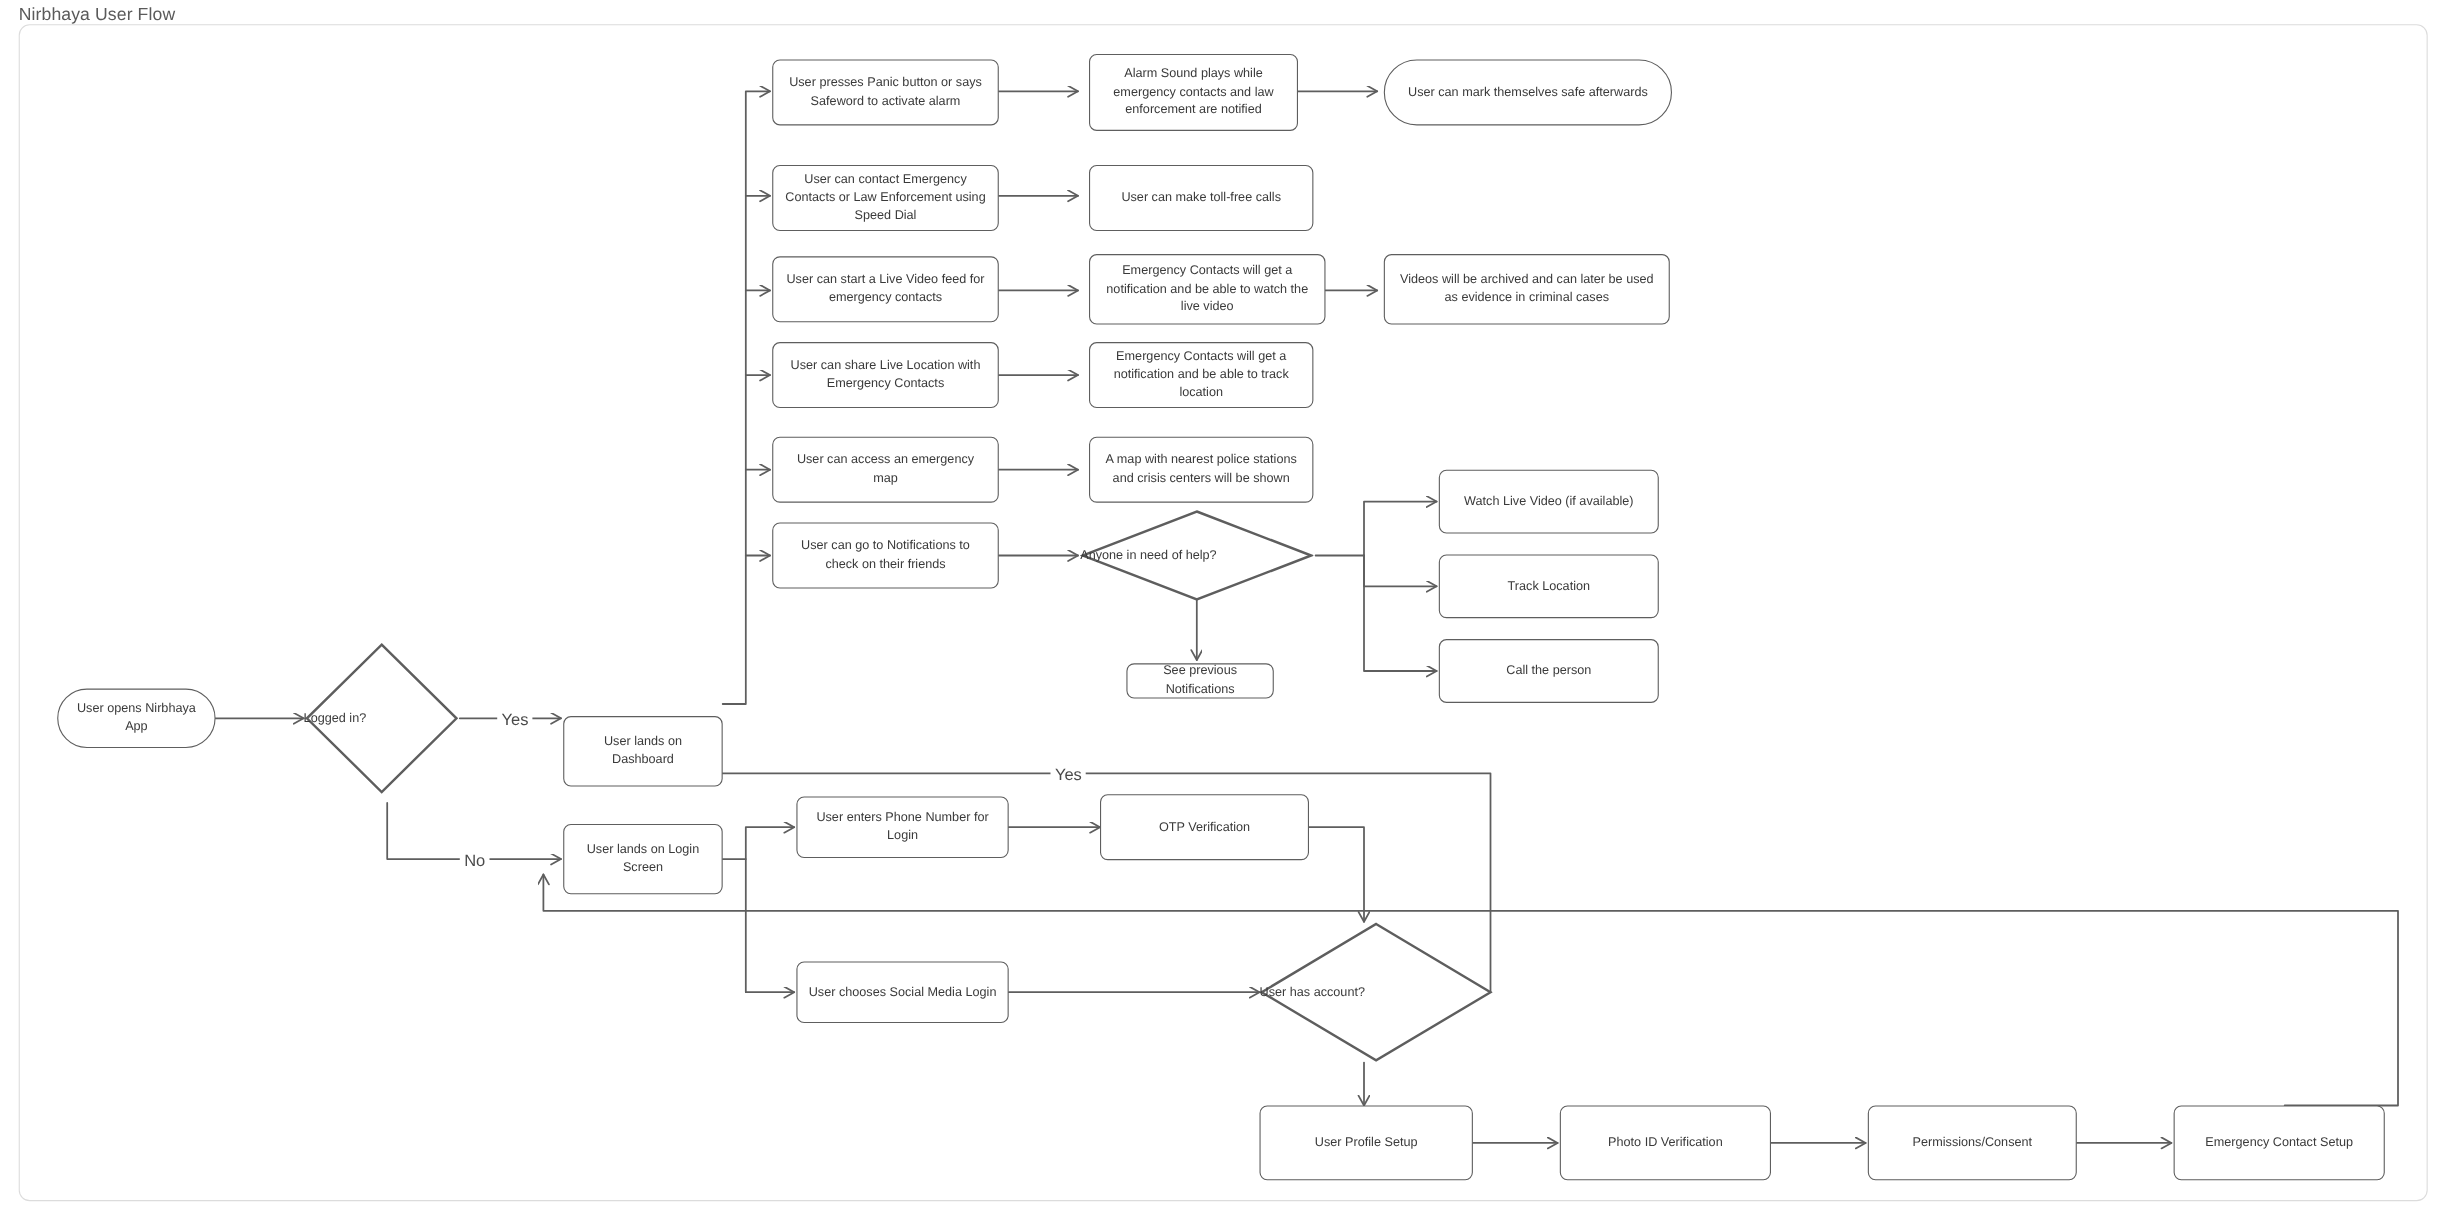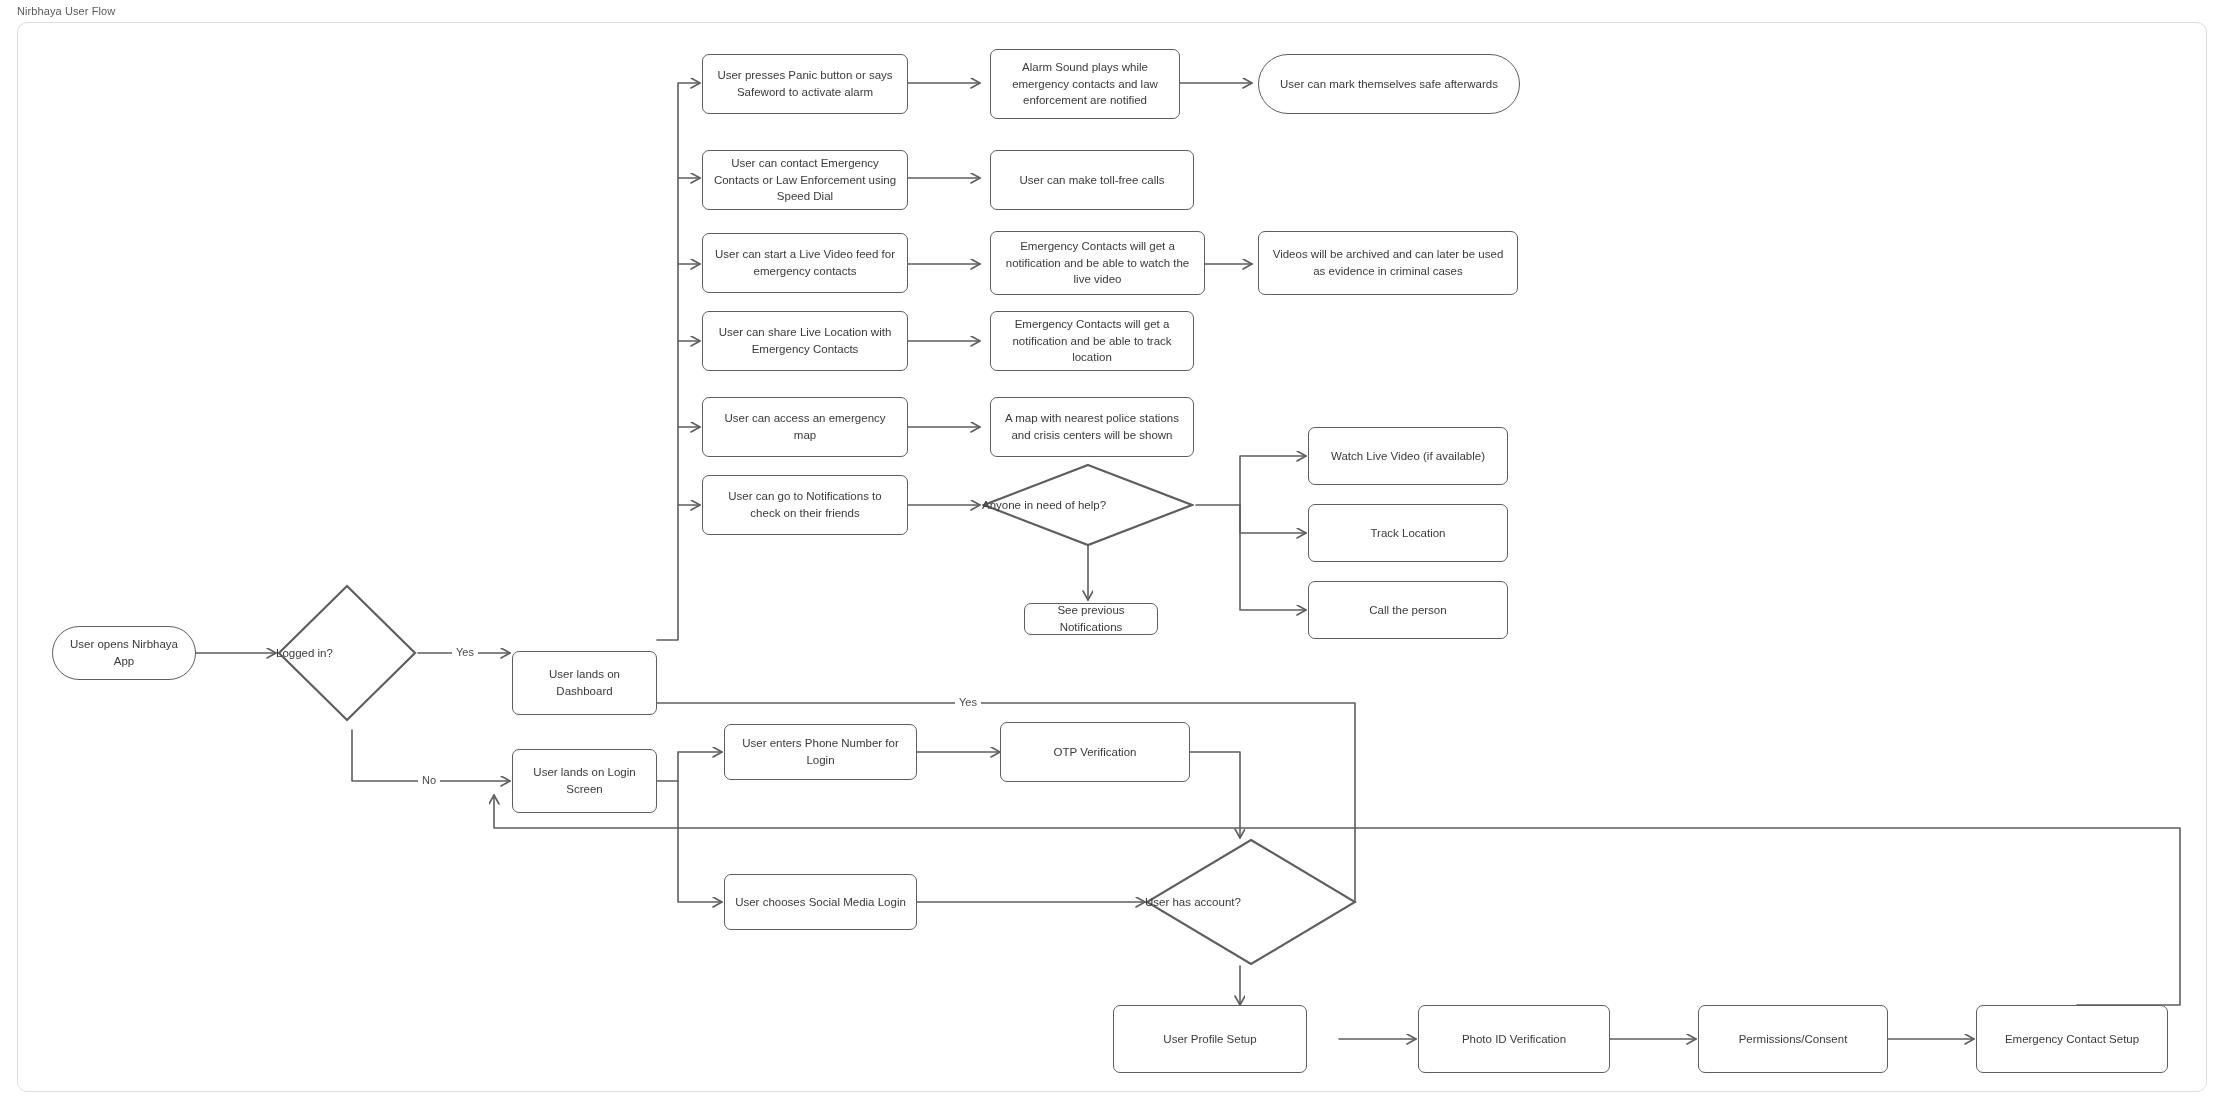--- a/index.html
+++ b/index.html
@@ -1,19 +1,19 @@
 <!DOCTYPE html>
 <html><head>
 <meta charset="utf-8">
 <style>
   html,body{margin:0;padding:0;background:#ffffff;}
   body{width:2224px;height:1115px;position:relative;overflow:hidden;
        font-family:"Liberation Sans","DejaVu Sans",sans-serif;color:#3d3d3d;}
 
-  #title{position:absolute;left:17px;top:5px;font-size:11px;color:#5a5a5a;letter-spacing:.1px;}
+  #title{position:absolute;left:17px;top:5px;font-size:16px;color:#5a5a5a;letter-spacing:.1px;}
 
   #canvas{position:absolute;left:17px;top:22px;width:2190px;height:1070px;
           border:1px solid #dcdcdc;border-radius:10px;background:#fff;box-sizing:border-box;}
 
   #stage{position:absolute;left:0;top:0;width:2224px;height:1115px;}
 
   svg#wires{position:absolute;left:0;top:0;width:2224px;height:1115px;overflow:visible;}
 
   .node{position:absolute;box-sizing:border-box;background:#ffffff;
         border:1.6px solid #5e5e5e;border-radius:7px;
@@ -21,21 +21,21 @@
         font-size:11.5px;line-height:1.45;color:#3a3a3a;padding:4px 9px;}
   .node.pill{border-radius:999px;}
   .node span{display:block;}
 
   .diamond{position:absolute;}
   .diamond .dshape{position:absolute;left:0;top:0;width:100%;height:100%;}
   .diamond .dlabel{position:absolute;left:0;top:0;width:100%;height:100%;
         display:flex;align-items:center;justify-content:flex-start;text-align:center;
         font-size:11.5px;line-height:1.45;color:#3a3a3a;}
 
-  .elabel{position:absolute;font-size:11px;color:#4a4a4a;background:#ffffff;
+  .elabel{position:absolute;font-size:15px;color:#4a4a4a;background:#ffffff;
           padding:0 4px;white-space:nowrap;}
 </style>
 </head>
 <body>
 
 <div id="title">Nirbhaya User Flow</div>
 
 <div id="canvas"></div>
 
 <div id="stage">
@@ -199,21 +199,21 @@
 
   <div class="diamond" style="left:1145px;top:838px;width:212px;height:128px;">
     <svg class="dshape" viewBox="0 0 212 128" preserveAspectRatio="none">
       <polygon points="106,2 210,64 106,126 2,64" fill="#ffffff" stroke="#5e5e5e" stroke-width="2.2" vector-effect="non-scaling-stroke"></polygon>
     </svg>
     <div class="dlabel">
         <span>User has account?</span>
       </div>
   </div>
 
-  <div class="node" style="left:1113px;top:1005px;width:194px;height:68px;">
+  <div class="node" style="left:1145px;top:1005px;width:194px;height:68px;">
     <span>User Profile Setup</span>
   </div>
   <div class="node" style="left:1418px;top:1005px;width:192px;height:68px;">
     <span>Photo ID Verification</span>
   </div>
   <div class="node" style="left:1698px;top:1005px;width:190px;height:68px;">
     <span>Permissions/Consent</span>
   </div>
   <div class="node" style="left:1976px;top:1005px;width:192px;height:68px;">
     <span>Emergency Contact Setup</span>

